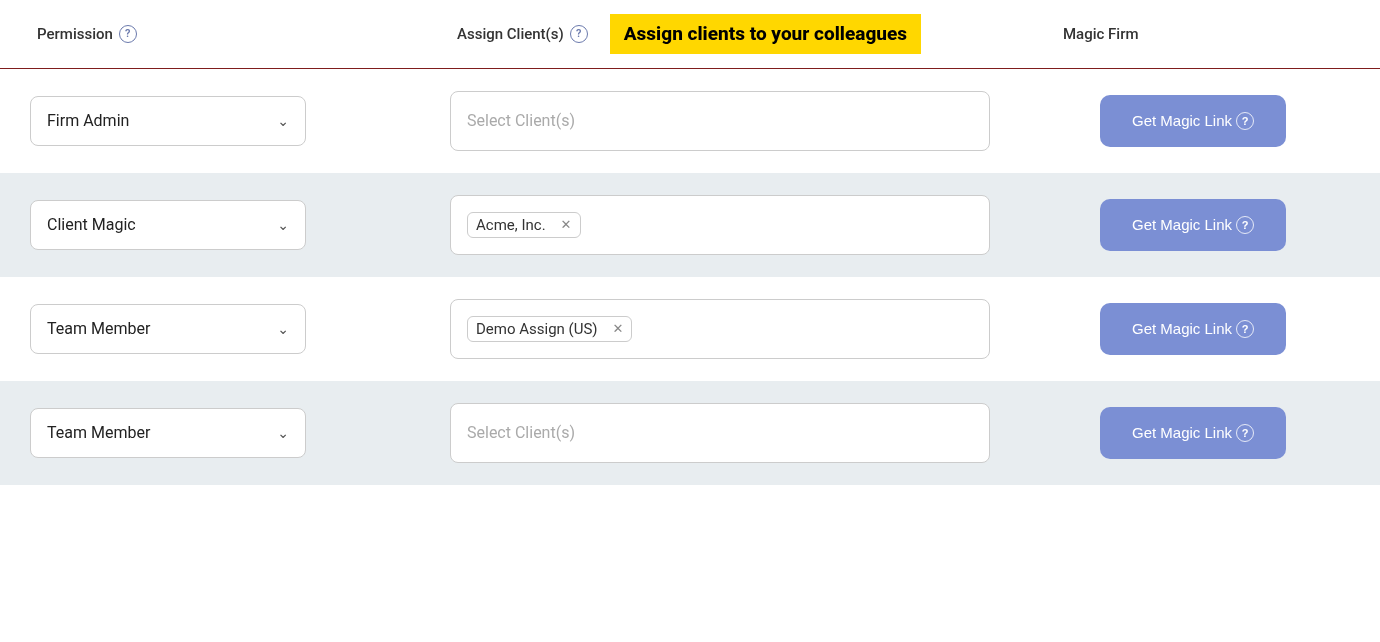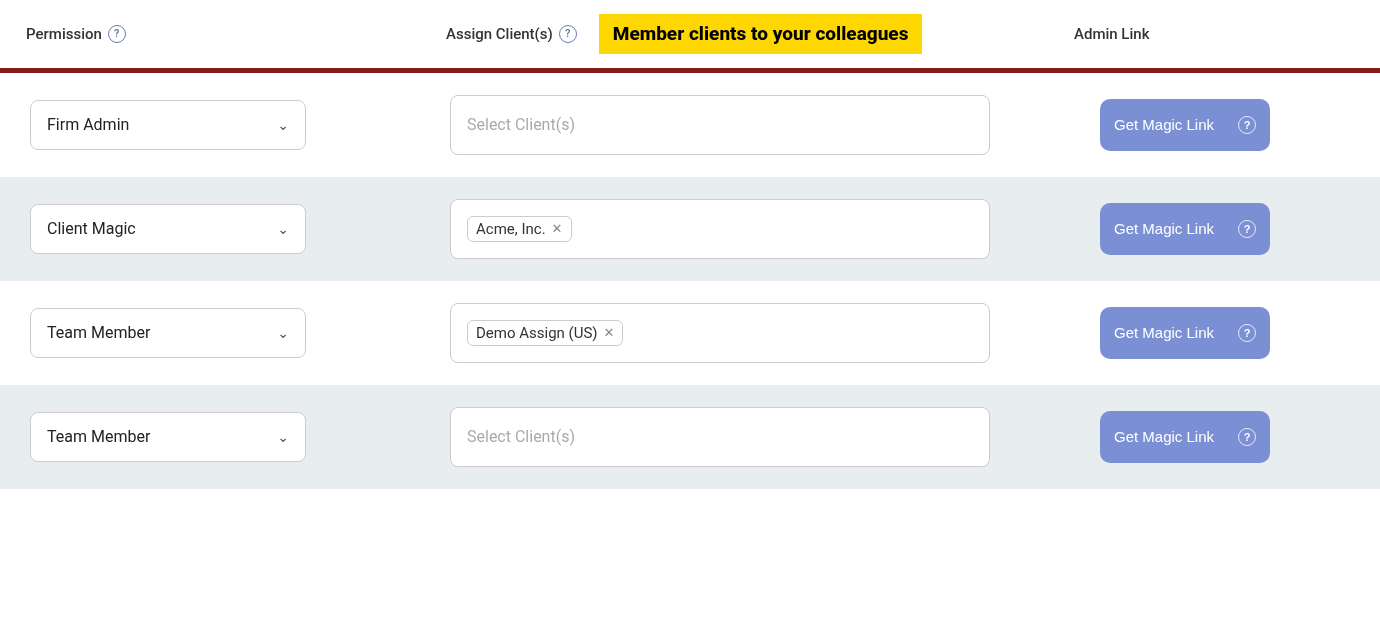--- a/index.html
+++ b/index.html
@@ -11,23 +11,23 @@
       overflow: hidden;
     }
 
     .table-container {
       width: 100%;
     }
 
     .table-header {
       display: grid;
       grid-template-columns: 420px 1fr 280px;
-      padding: 14px 26px;
-      background: #fff;
-      border-bottom: 5px solid #7f1d1d;
+      padding: 14px 37px;
+      background: #fff;
+      border-bottom: 1px solid #7f1d1d;
     }
 
     .header-cell {
       display: flex;
       align-items: center;
       gap: 6px;
       font-size: 15px;
       color: #333;
       font-weight: 500;
     }
@@ -106,45 +106,45 @@
       cursor: text;
     }
 
     .client-select.has-value {
       color: #333;
     }
 
     .client-tag {
       display: inline-flex;
       align-items: center;
-      gap: 6px;
+      gap: 15px;
       background: #fff;
       border: 1.5px solid #ccc;
       border-radius: 6px;
       padding: 3px 8px;
       font-size: 15px;
       color: #333;
     }
 
     .client-tag .remove {
       color: #888;
       font-size: 13px;
       cursor: pointer;
     }
 
     .magic-link-btn {
       display: flex;
       align-items: center;
       justify-content: flex-start;
-      gap: 24px;
+      gap: 4px;
       background: #7b8fd4;
       color: #fff;
       border: none;
       border-radius: 10px;
-      padding: 14px 14px;
+      padding: 14px 32px;
       font-size: 15px;
       font-weight: 500;
       cursor: pointer;
       white-space: nowrap;
       height: 52px;
     }
 
     .magic-link-btn .btn-help {
       display: inline-flex;
       align-items: center;
@@ -176,25 +176,25 @@
 
   <div class="table-header">
     <div class="header-cell">
       <span>Permission</span>
       <span class="help-icon">?</span>
     </div>
     <div class="header-cell">
       <span>Assign Client(s)</span>
       <span class="help-icon">?</span>
       <div class="highlight-cell header-cell" style="background:#FFD700; font-weight:800; font-size:19px; color:#000; padding:8px 14px; line-height:1.25; margin-left: 16px;">
-        <span>Member clients to your colleagues</span>
+        <span>Assign clients to your colleagues</span>
       </div>
     </div>
     <div class="header-cell">
-      <span>Admin Link</span>
+      <span>Magic Firm</span>
     </div>
   </div>
 
   <div class="table-row row-white">
     <div>
       <div class="permission-select">
         <span>Firm Admin</span>
         <span class="chevron">⌄</span>
       </div>
     </div>

